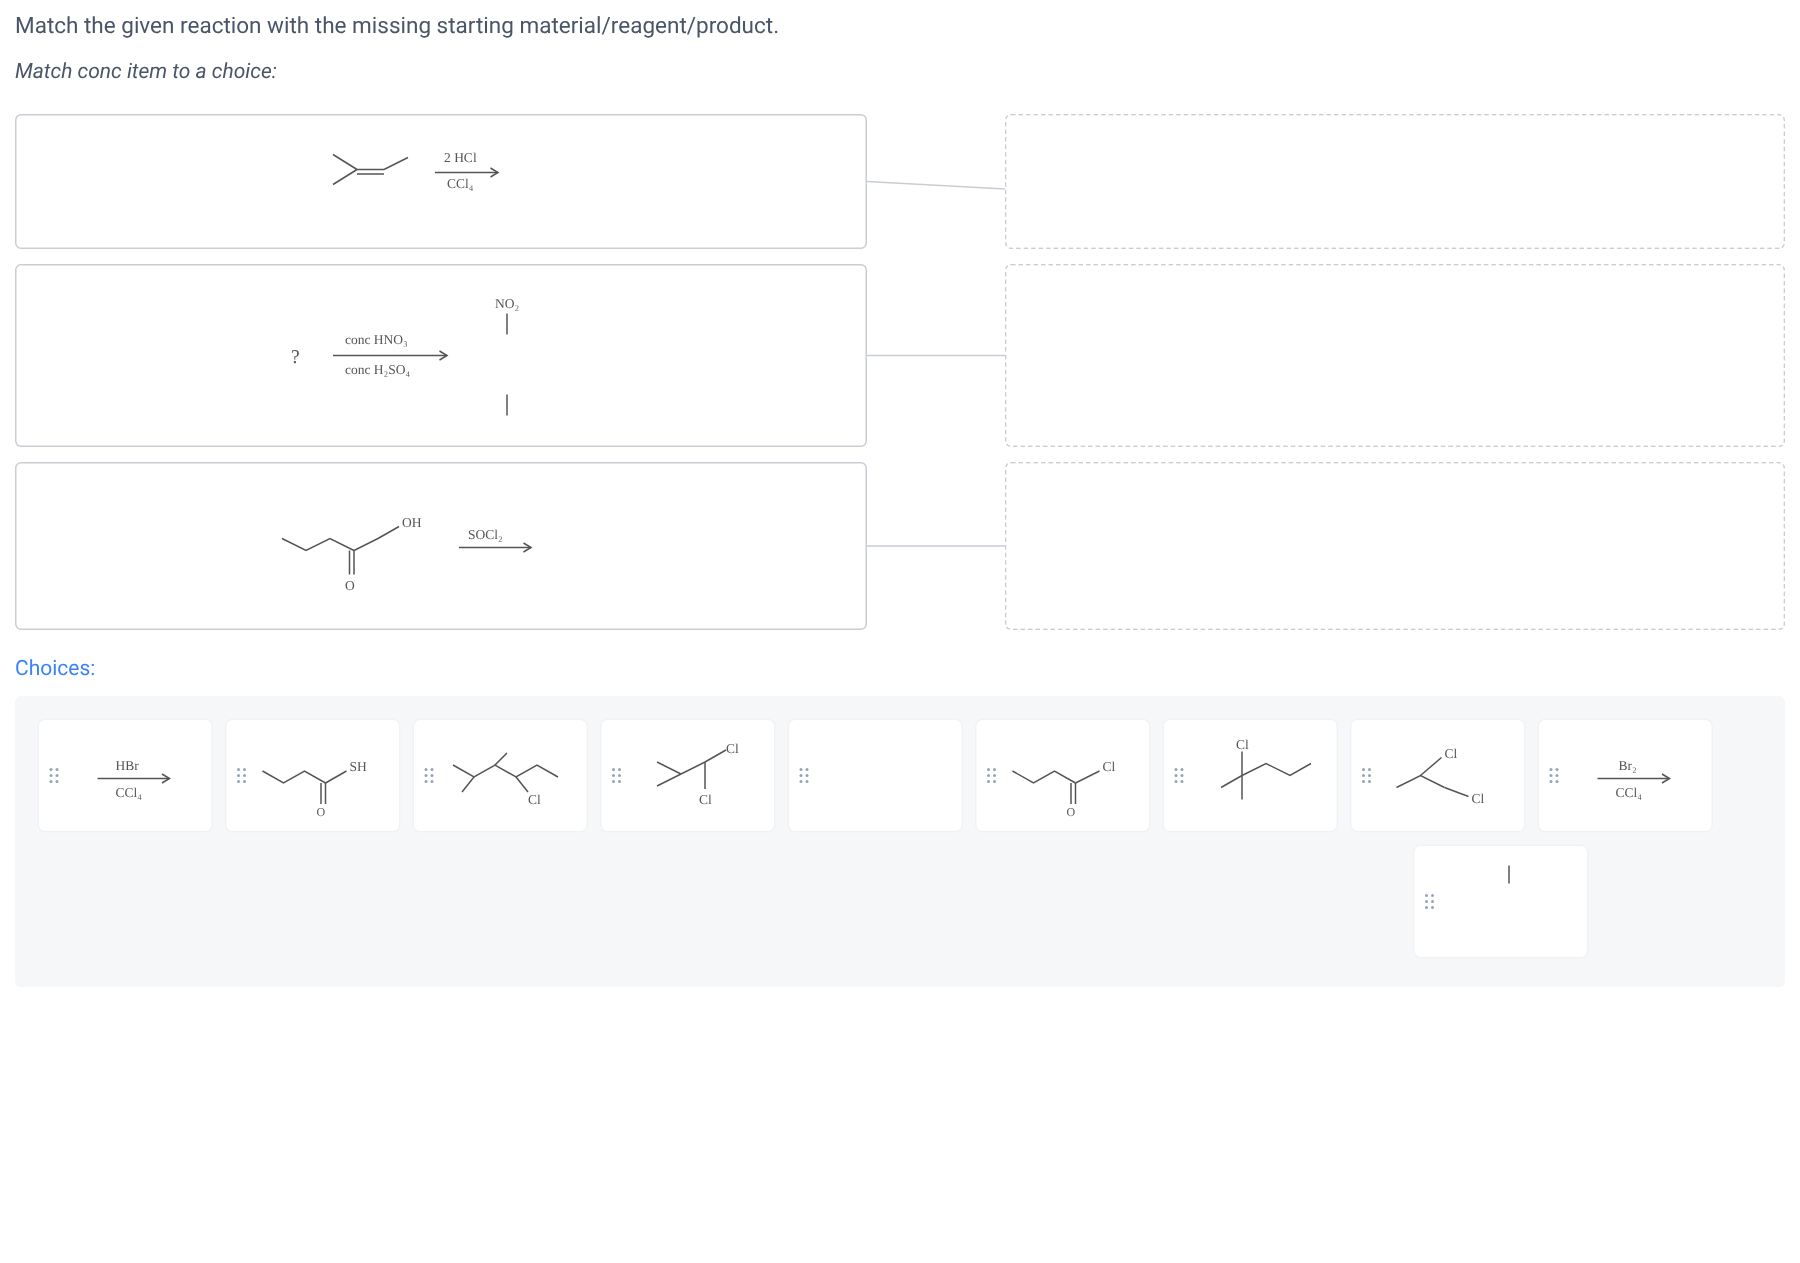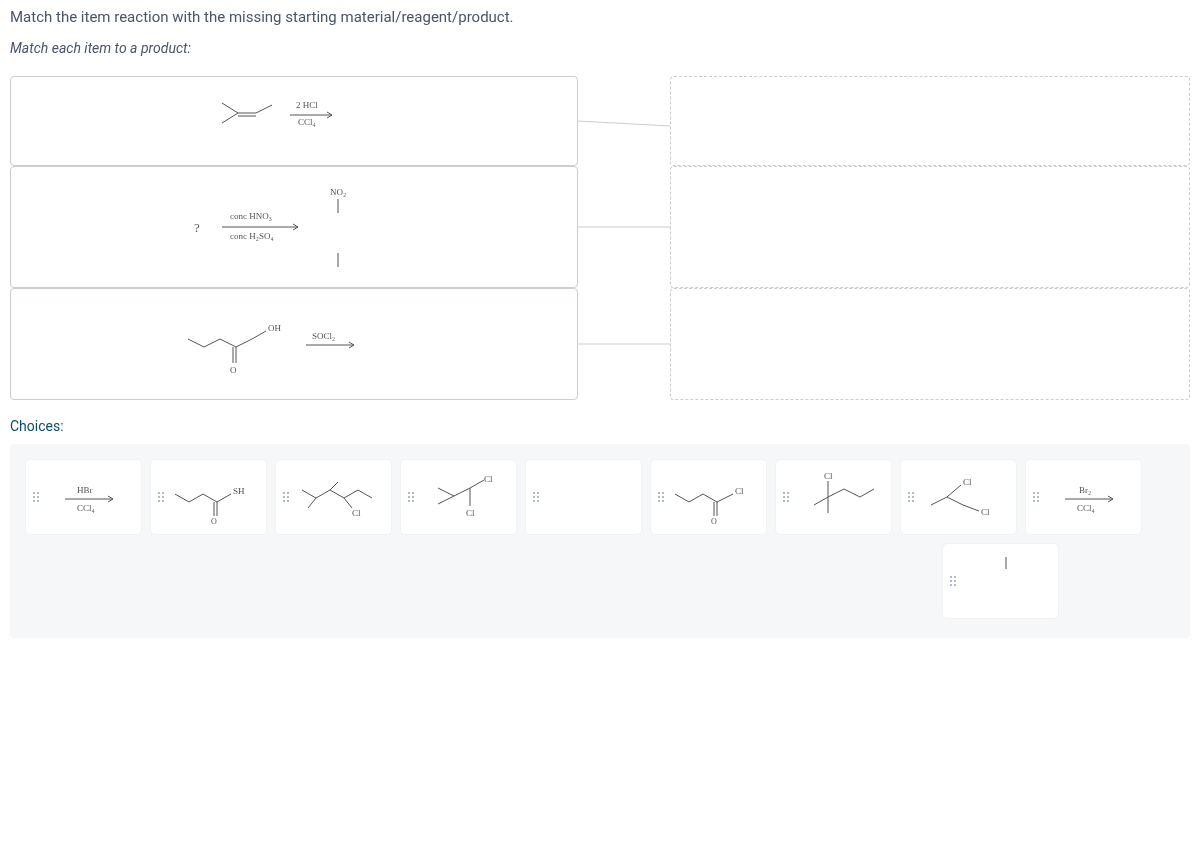--- a/index.html
+++ b/index.html
@@ -17,20 +17,21 @@
     }
     .instruction {
       font-size: 14px;
       font-style: italic;
       color: #4a5568;
       margin-bottom: 20px;
     }
     .match-area {
       display: flex;
       flex-direction: column;
+      gap: 10px;
       margin-bottom: 18px;
     }
     .match-row {
       display: flex;
       align-items: stretch;
       gap: 0px;
     }
     .item-box {
       width: 568px;
       min-height: 90px;
@@ -56,21 +57,21 @@
     .connector svg { display: block; }
     .drop-zone {
       flex: 1;
       border: 1px dashed #c9cdd4;
       border-radius: 4px;
       min-height: 90px;
       background: #fff;
     }
     .choices-label {
       font-size: 14px;
-      color: #0c4a6e;
+      color: #3b82f6;
       margin-bottom: 10px;
     }
     .choices-panel {
       background: #f6f7f8;
       padding: 16px 16px 20px;
       border-radius: 4px;
     }
     .choices-grid {
       display: flex;
       flex-wrap: wrap;
@@ -119,22 +120,22 @@
     .chem-svg text {
       font-family: "Times New Roman", serif;
       font-size: 9px;
       fill: #555;
       stroke: none;
     }
   </style>
 </head>
 <body>
 
-<div class="question-text">Match the item reaction with the missing starting material/reagent/product.</div>
-<div class="instruction">Match each item to a product:</div>
+<div class="question-text">Match the given reaction with the missing starting material/reagent/product.</div>
+<div class="instruction">Match conc item to a choice:</div>
 
 <div class="match-area">
 
   <div class="match-row">
     <div class="item-box">
       <svg class="chem-svg" width="160" height="60">
 
         <line x1="8" y1="12" x2="24" y2="22"></line>
         <line x1="8" y1="32" x2="24" y2="22"></line>
         <line x1="24" y1="22" x2="42" y2="22"></line>

